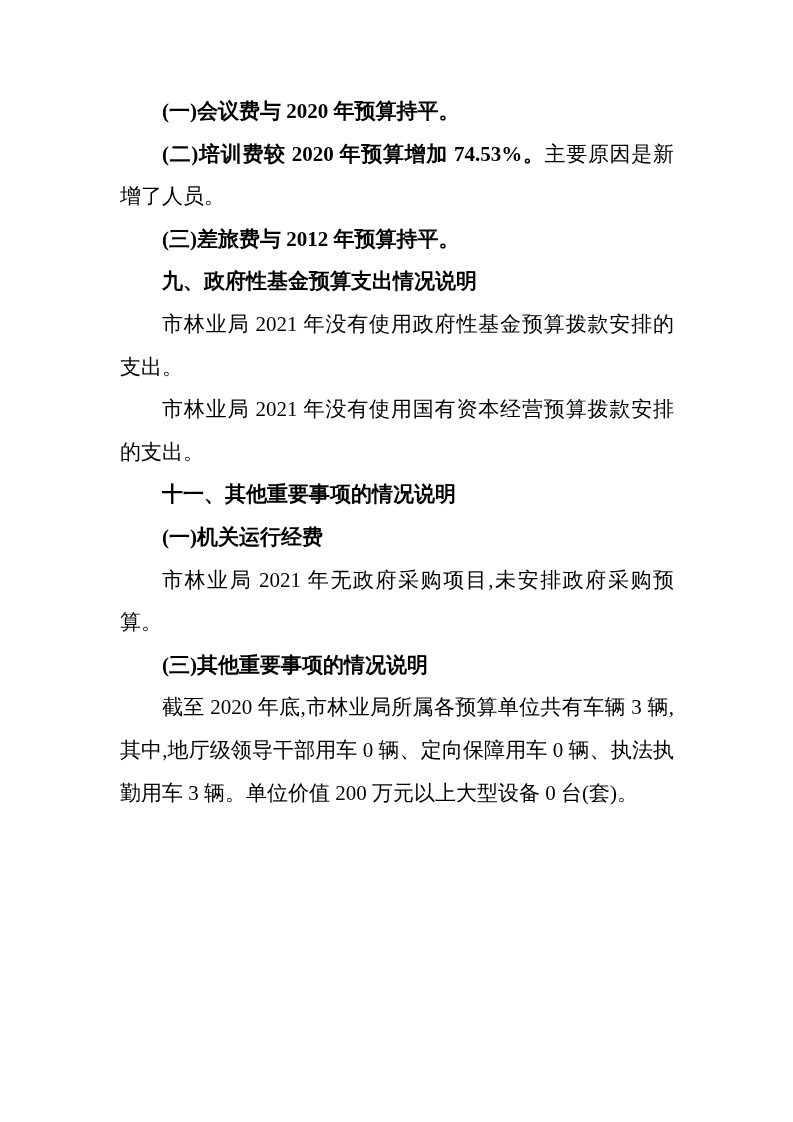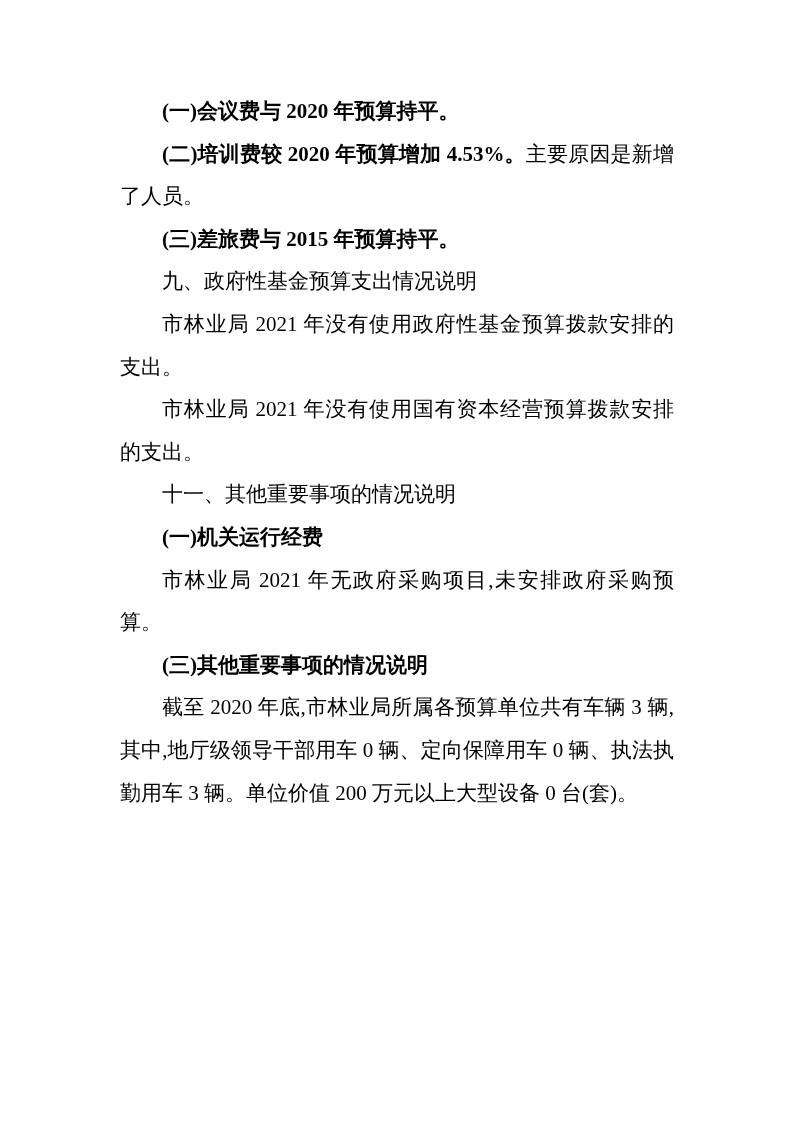--- a/index.html
+++ b/index.html
@@ -35,36 +35,36 @@
   }
   .seg-bold-serif {
     font-weight: bold;
     font-family: "Liberation Serif", "DejaVu Serif", serif;
   }
   .seg-body {
     font-weight: normal;
     font-family: "Liberation Serif", "DejaVu Serif", serif;
   }
   .heading-sans {
-    font-weight: normal;
+    font-weight: bold;
     font-family: "Liberation Sans", "DejaVu Sans", sans-serif;
     margin-top: 32px;
   }
 </style>
 </head>
 <body>
 
 <div class="page">
   <div class="doc-body">
 
     <p><span class="seg-bold-serif">(一)会议费与 2020 年预算持平。</span></p>
 
-    <p><span class="seg-bold-serif">(二)培训费较 2020 年预算增加 4.53%。</span><span class="seg-body">主要原因是新增了人员。</span></p>
+    <p><span class="seg-bold-serif">(二)培训费较 2020 年预算增加 74.53%。</span><span class="seg-body">主要原因是新增了人员。</span></p>
 
-    <p><span class="seg-bold-serif">(三)差旅费与 2015 年预算持平。</span></p>
+    <p><span class="seg-bold-serif">(三)差旅费与 2012 年预算持平。</span></p>
 
     <p><span class="heading-sans">九、政府性基金预算支出情况说明</span></p>
 
     <p><span class="seg-body">市林业局 2021 年没有使用政府性基金预算拨款安排的支出。</span></p>
 
 
     <p><span class="seg-body">市林业局 2021 年没有使用国有资本经营预算拨款安排的支出。</span></p>
 
     <p><span class="heading-sans">十一、其他重要事项的情况说明</span></p>
 

